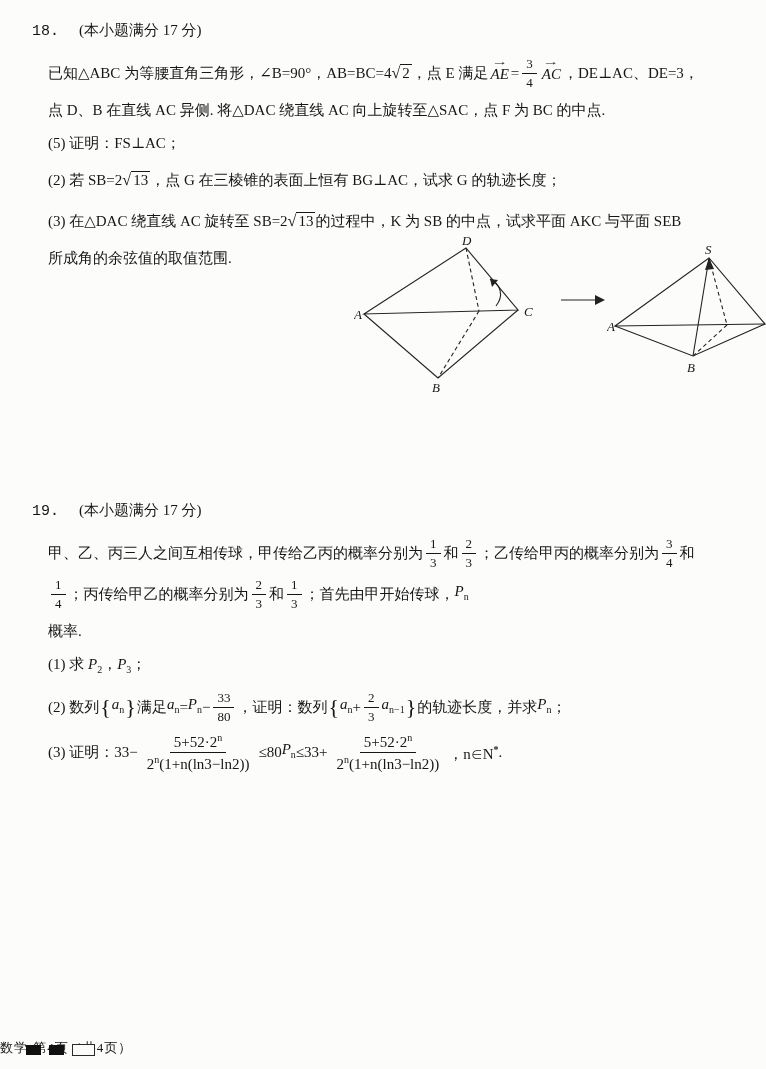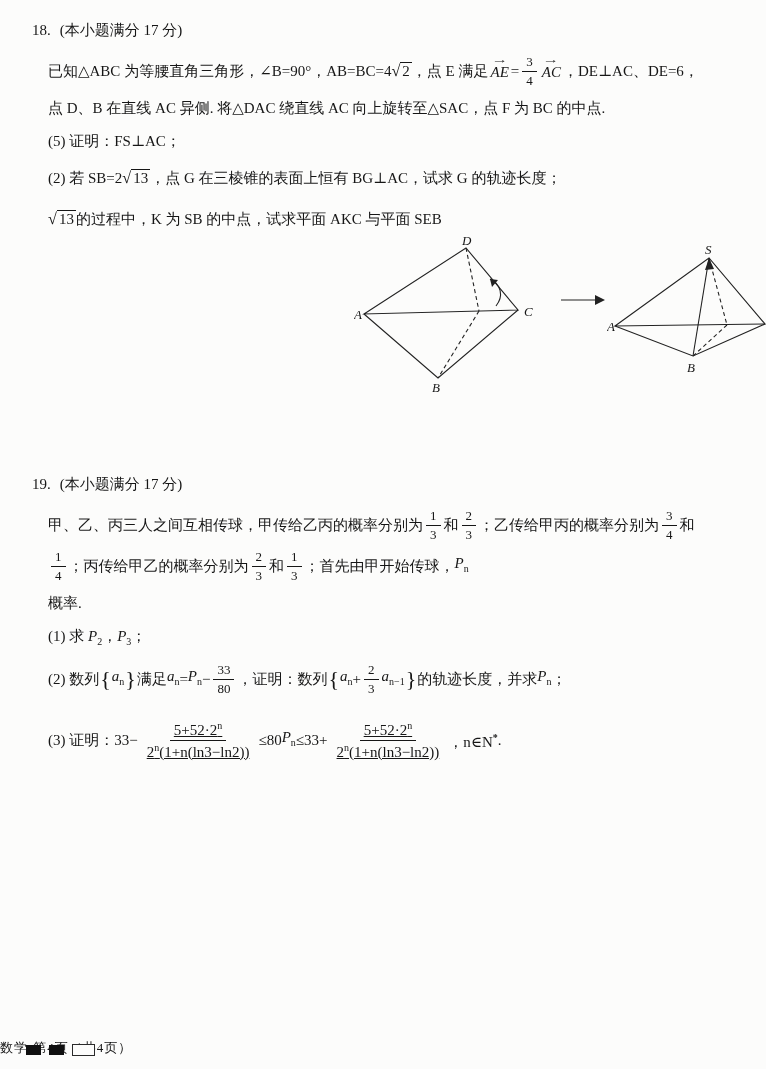--- a/index.html
+++ b/index.html
@@ -7,38 +7,38 @@
   body {
     width: 766px; height: 1069px;
     background: #fcfcfb;
     color: #161616;
     font-family: "Liberation Serif", "DejaVu Serif", serif;
     position: relative;
     overflow: hidden;
   }
   .problem { position: absolute; left: 32px; right: 24px; }
   .p18 { top: 10px; }
-  .p19 { top: 464px; }
+  .p19 { top: 490px; }
   .line { font-size: 15px; line-height: 26px; margin: 7px 0; }
   .head { margin-bottom: 11px; }
-  .pnum { margin-right: 9px; }
+  .pnum { margin-right: 20px; font-family: Liberation Mono, monospace; }
   .pbody { padding-left: 16px; }
   .mline { display: flex; align-items: center; flex-wrap: wrap; min-height: 34px; }
   .mi { font-style: italic; }
-  .vn { white-space: nowrap; }
+  .vn { white-space: nowrap; font-family: Liberation Serif, serif; }
   sub { font-size: 10px; }
   sup { font-size: 10px; }
   .bold { font-weight: bold; }
 
   
   .frac { display: inline-flex; flex-direction: column; align-items: center;
           font-size: 13px; line-height: 1.2; margin: 0 3px; vertical-align: middle; }
   .frac .num { padding: 0 4px 1px 4px; border-bottom: 1px solid #161616; }
   .frac .den { padding: 1px 4px 0 4px; }
-  .frac.big { font-size: 15px; margin: 16px 5px; text-decoration: underline; }
+  .frac.big { font-size: 15px; margin: 0 5px; }
 
   
   .sqrt { white-space: nowrap; display: inline-block; }
   .sqrt .rsign { font-size: 1.08em; }
   .sqrt .rad { border-top: 1px solid #161616; padding: 0 2px; }
 
   
   .vec { display: inline-block; position: relative; margin: 0 2px; padding-top: 2px; }
   .vec .arr { position: absolute; top: -11px; left: 50%;
               transform: translateX(-50%) scaleX(1.5); font-size: 11px; }
@@ -74,33 +74,35 @@
         <span>已知△ABC 为等腰直角三角形，∠B=90°，AB=BC=4</span>
           <span class="sqrt"><span class="rsign">√</span><span class="rad">2</span></span>
           <span>，点 E 满足 </span>
           <span class="vec"><span class="arr">→</span><span class="mi">AE</span></span>
           <span>=</span>
           <span class="frac">
             <span class="num">3</span>
             <span class="den">4</span>
           </span>
           <span class="vec"><span class="arr">→</span><span class="mi">AC</span></span>
-          <span>，DE⊥AC、DE=6，</span>
+          <span>，DE⊥AC、DE=3，</span>
       </div>
       <div class="line">点 D、B 在直线 AC 异侧. 将△DAC 绕直线 AC 向上旋转至△SAC，点 F 为 BC 的中点.</div>
       <div class="line">(5) 证明：FS⊥AC；</div>
       <div class="line mline">
         <span>(2) 若 SB=2</span>
           <span class="sqrt"><span class="rsign">√</span><span class="rad">13</span></span>
           <span>，点 G 在三棱锥的表面上恒有 BG⊥AC，试求 G 的轨迹长度；</span>
       </div>
       <div class="line mline">
+        <span>(3) 在△DAC 绕直线 AC 旋转至 SB=2</span>
           <span class="sqrt"><span class="rsign">√</span><span class="rad">13</span></span>
           <span>的过程中，K 为 SB 的中点，试求平面 AKC 与平面 SEB</span>
       </div>
+      <div class="line">所成角的余弦值的取值范围.</div>
     </div>
   </section>
 
   <div class="figures">
     <svg width="205" height="162" viewBox="0 0 205 162">
       <g stroke="#222" fill="none" stroke-width="1.1">
         <path d="M10,80 L112,14 L164,76 L10,80 Z"></path>
         <path d="M10,80 L84,144 L164,76"></path>
         <path d="M112,14 L125,77" stroke-dasharray="4 3"></path>
         <path d="M125,77 L84,144" stroke-dasharray="4 3"></path>

